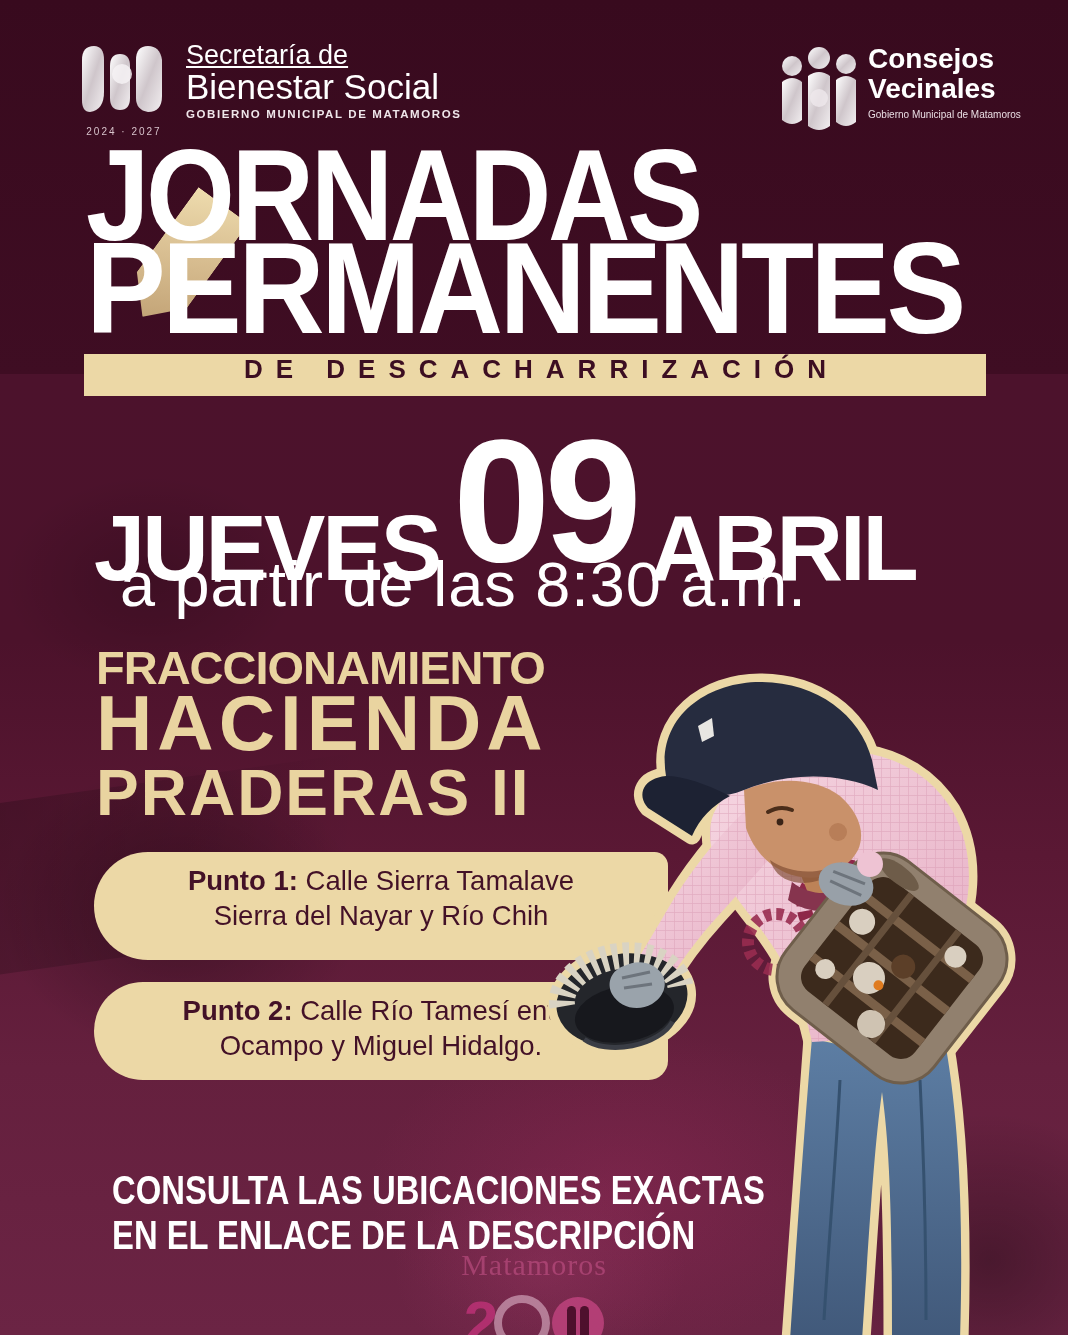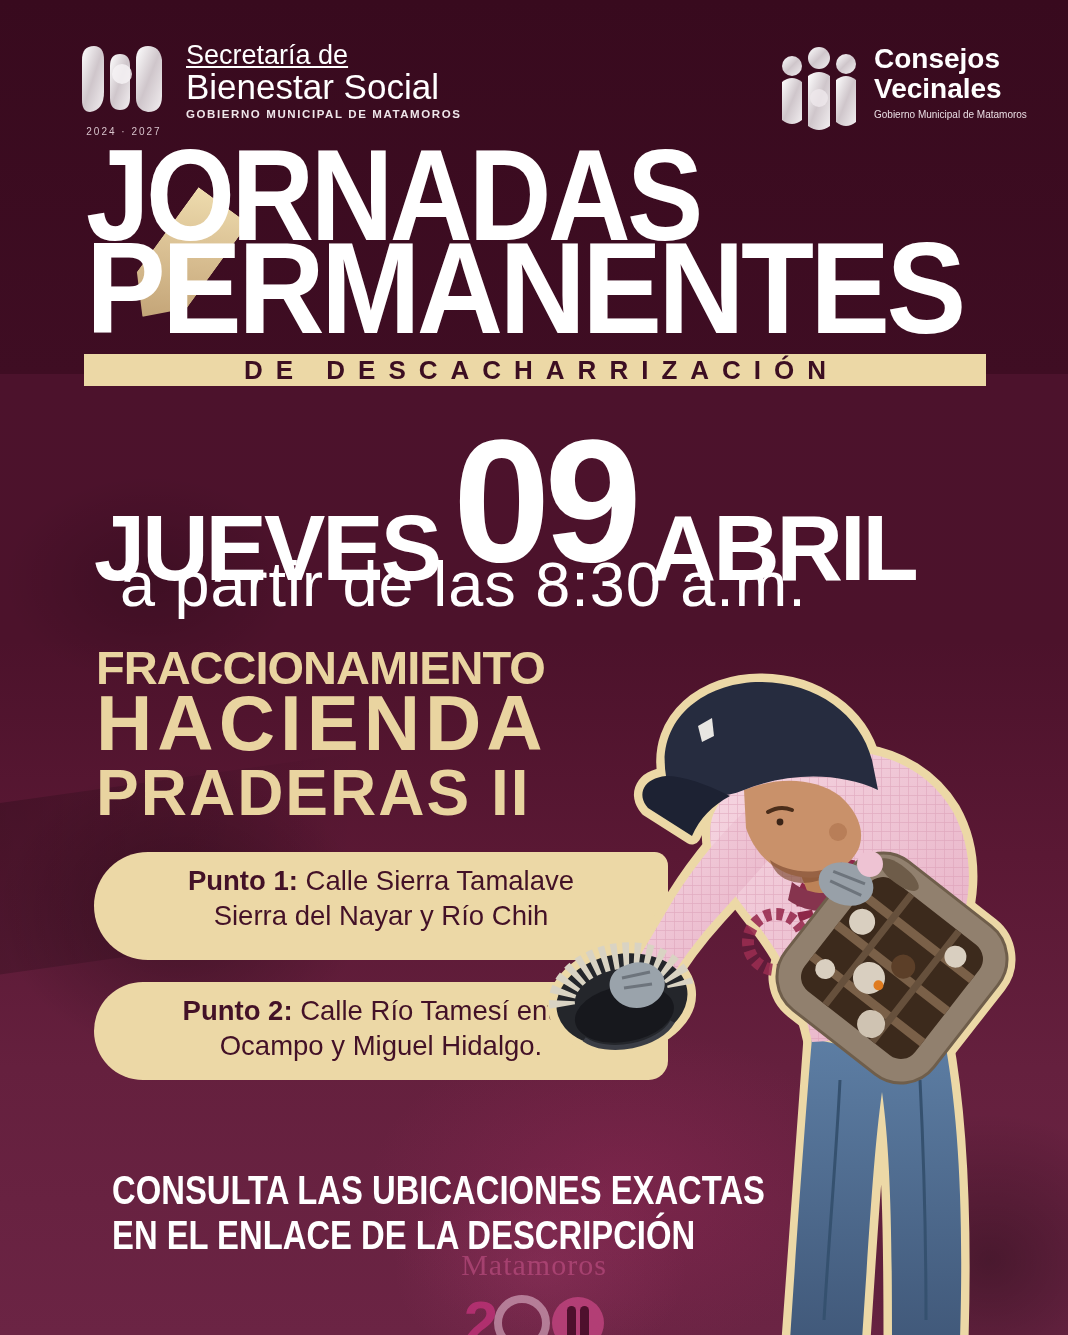--- a/index.html
+++ b/index.html
@@ -18,33 +18,33 @@
   
   .hdr{position:absolute;display:flex;align-items:flex-start;z-index:2;}
   .hdr-left{left:78px;top:40px;}
   .hdr-right{left:778px;top:44px;}
   .mark{display:block;}
   .years{font-size:10px;letter-spacing:2px;color:#d8c4cc;text-align:center;margin-top:2px;}
   .ll-text{margin-left:16px;color:#fff;}
   .ll-1{font-size:27px;font-weight:400;line-height:30px;text-decoration:underline;}
   .ll-2{font-size:35px;font-weight:400;line-height:34px;}
   .ll-3{font-size:11.5px;font-weight:700;letter-spacing:1.6px;margin-top:4px;color:#efe6ea;}
-  .rl-text{margin-left:14px;color:#fff;}
+  .rl-text{margin-left:8px;color:#fff;}
   .rl-1,.rl-2{font-size:28px;font-weight:700;line-height:30px;}
   .rl-3{font-size:10px;font-weight:400;margin-top:5px;color:#e9dde3;}
 
   
   .pin-ribbon{position:absolute;left:152px;top:192px;width:62px;height:138px;z-index:1;
     background:linear-gradient(150deg,#eedcae 0%,#d9bf92 45%,#bf9f72 100%);
     clip-path:polygon(0 0,100% 0,100% 76%,50% 100%,0 76%);transform:rotate(36deg);}
   .title-line{position:absolute;left:86px;color:#fff;font-weight:700;font-size:130px;line-height:1;letter-spacing:-4px;transform-origin:left top;z-index:2;white-space:nowrap;}
   .t1{top:130px;transform:scaleX(.88);}
   .t2{top:223px;transform:scaleX(.92);}
-  .banner{position:absolute;left:84px;top:354px;width:902px;height:32px;background:#ecd8a6;z-index:2;
-    display:flex;align-items:center;justify-content:center;}
+  .banner{position:absolute;left:84px;top:354px;width:902px;height:42px;background:#ecd8a6;z-index:2;
+    display:flex;justify-content:center;}
   .banner span{color:#3c0e22;font-weight:700;font-size:26px;letter-spacing:13px;white-space:nowrap;text-indent:13px;}
 
   
   .date-row{position:absolute;left:94px;top:400px;display:flex;align-items:flex-end;z-index:2;color:#fff;}
   .d-day{font-size:92px;font-weight:700;letter-spacing:-3px;}
   .d-num{font-size:175px;font-weight:700;letter-spacing:-6px;margin:0 14px;}
   .d-month{font-size:92px;font-weight:700;letter-spacing:-3px;}
   .time-note{position:absolute;left:92px;top:548px;font-size:63px;font-weight:400;letter-spacing:1px;color:#fff;z-index:2;white-space:nowrap;margin-left:28px;}
 
   

